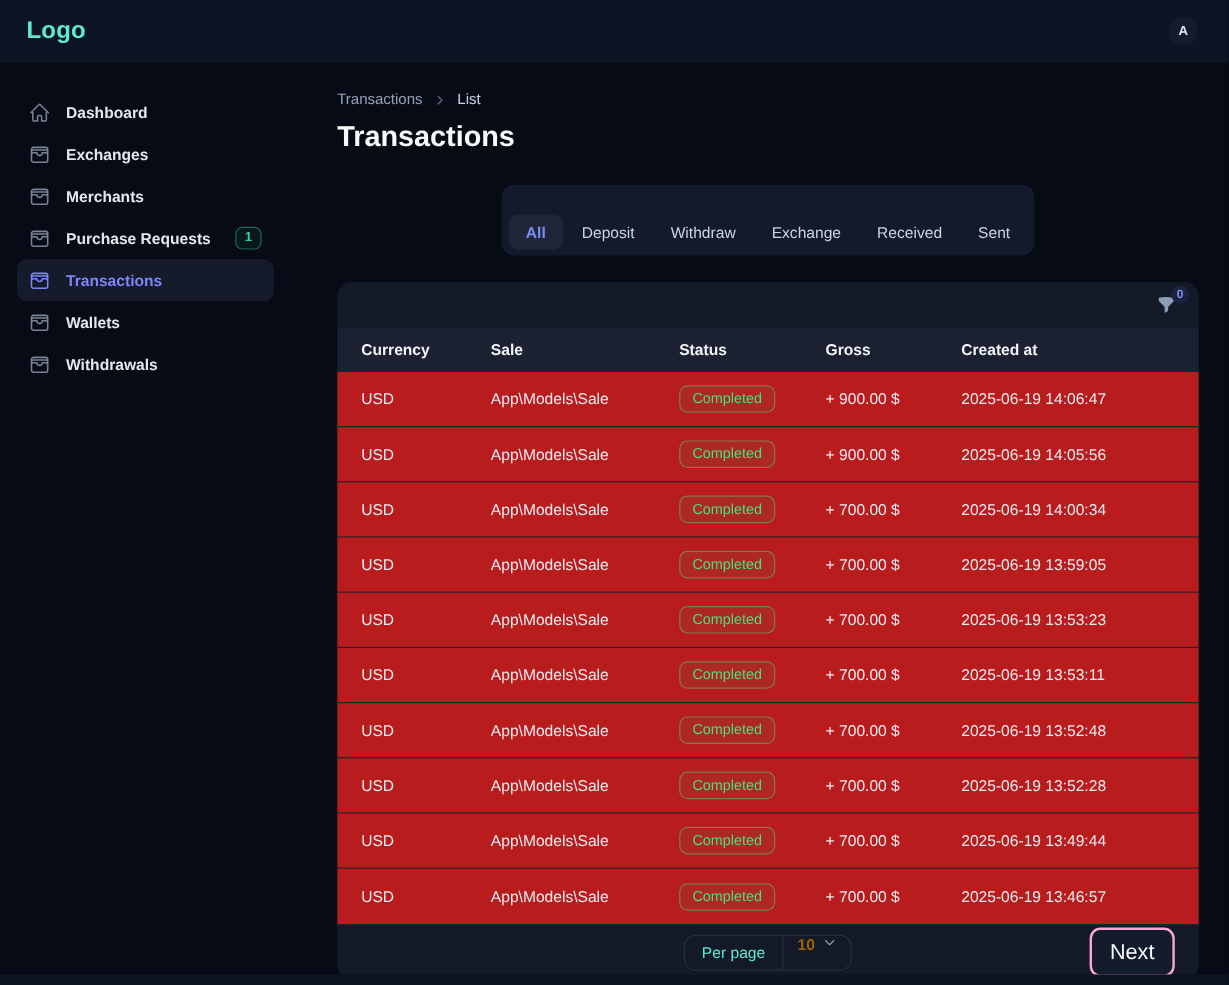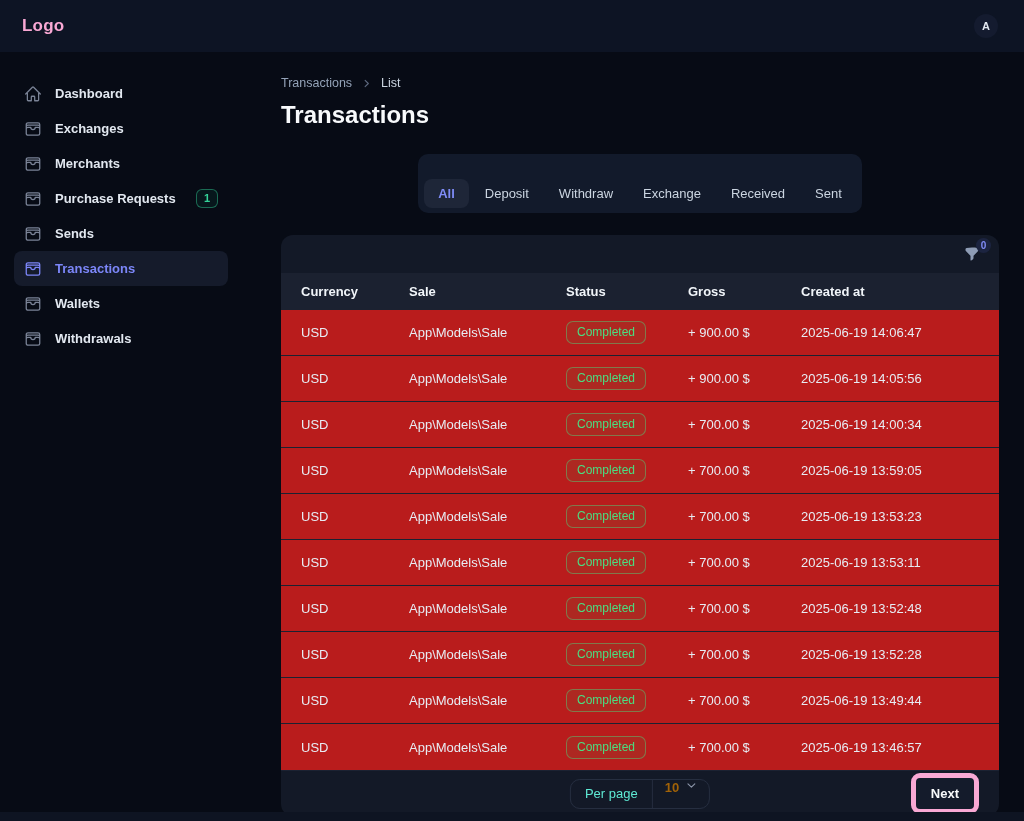--- a/index.html
+++ b/index.html
@@ -9,21 +9,21 @@
     background:#070b15;
     color:#e7ecf3;
     position:relative;
   }
   
   .topbar {
     height:52px; background:#0d1424;
     display:flex; align-items:center; justify-content:space-between;
     padding:0 26px 0 22px;
   }
-  .logo { color:#f9a8d4; font-weight:700; font-size:17px; letter-spacing:.2px; cursor:pointer; }
+  .logo { color:#5eead4; font-weight:700; font-size:20px; letter-spacing:.2px; cursor:pointer; }
   .avatar {
     width:24px; height:24px; border-radius:50%;
     background:#141b2f; color:#e2e8f0;
     font-size:11px; font-weight:600;
     display:flex; align-items:center; justify-content:center; cursor:pointer;
   }
   
   .layout { display:flex; height:760px; }
   .sidebar { width:242px; flex-shrink:0; padding:24px 14px 0; }
   .side-item {
@@ -85,22 +85,22 @@
   .card-footer { height:46px; display:flex; align-items:center; padding:0 20px; position:relative; border-top:1px solid #1b2232; }
   .per-page {
     position:absolute; left:50%; transform:translateX(-50%);
     display:flex; align-items:stretch; border:1px solid #262e40; border-radius:10px; height:30px; overflow:hidden;
   }
   .pp-label { padding:0 14px; font-size:13px; color:#5eead4; border-right:1px solid #262e40; display:flex; align-items:center; }
   .pp-select { padding:0 12px; display:flex; gap:7px; font-size:13px; font-weight:700; color:#a16207; cursor:pointer; background:none; border:none; }
   .pp-select .chev { width:11px; height:11px; color:#8b95a9; display:flex; }
   .pp-select .chev svg { width:11px; height:11px; }
   .next-btn {
-    margin-left:auto; border:5px solid #f9a8d4; background:#141b2b;
-    color:#f8fafc; font-size:13px; font-weight:700;
+    margin-left:auto; border:2px solid #f9a8d4; background:#141b2b;
+    color:#f8fafc; font-size:18px; font-weight:400;
     border-radius:9px; padding:8px 15px; cursor:pointer;
   }
   .bottom-strip { position:absolute; left:0; bottom:0; width:100%; height:9px; background:#0e1422; }
 </style>
 </head>
 <body>
 
 <header class="topbar">
   <div class="logo">Logo</div>
   <div class="avatar">
@@ -135,28 +135,20 @@
         <span class="s-label">Merchants</span>
       </div>
       <div class="side-item">
         <span class="s-icon">
           <svg viewBox="0 0 24 24" fill="none" stroke="currentColor" stroke-width="1.7" stroke-linecap="round" stroke-linejoin="round">
             <path d="M21 12a2.25 2.25 0 00-2.25-2.25H15a3 3 0 11-6 0H5.25A2.25 2.25 0 003 12m18 0v6a2.25 2.25 0 01-2.25 2.25H5.25A2.25 2.25 0 013 18v-6m18 0V9M3 12V9m18 0a2.25 2.25 0 00-2.25-2.25H5.25A2.25 2.25 0 003 9m18 0V6a2.25 2.25 0 00-2.25-2.25H5.25A2.25 2.25 0 003 6v3"></path>
           </svg>
         </span>
         <span class="s-label">Purchase Requests</span>
         <span class="s-badge">1</span>
-      </div>
-      <div class="side-item">
-        <span class="s-icon">
-          <svg viewBox="0 0 24 24" fill="none" stroke="currentColor" stroke-width="1.7" stroke-linecap="round" stroke-linejoin="round">
-            <path d="M21 12a2.25 2.25 0 00-2.25-2.25H15a3 3 0 11-6 0H5.25A2.25 2.25 0 003 12m18 0v6a2.25 2.25 0 01-2.25 2.25H5.25A2.25 2.25 0 013 18v-6m18 0V9M3 12V9m18 0a2.25 2.25 0 00-2.25-2.25H5.25A2.25 2.25 0 003 9m18 0V6a2.25 2.25 0 00-2.25-2.25H5.25A2.25 2.25 0 003 6v3"></path>
-          </svg>
-        </span>
-        <span class="s-label">Sends</span>
       </div>
       <div class="side-item active">
         <span class="s-icon">
           <svg viewBox="0 0 24 24" fill="none" stroke="currentColor" stroke-width="1.7" stroke-linecap="round" stroke-linejoin="round">
             <path d="M21 12a2.25 2.25 0 00-2.25-2.25H15a3 3 0 11-6 0H5.25A2.25 2.25 0 003 12m18 0v6a2.25 2.25 0 01-2.25 2.25H5.25A2.25 2.25 0 013 18v-6m18 0V9M3 12V9m18 0a2.25 2.25 0 00-2.25-2.25H5.25A2.25 2.25 0 003 9m18 0V6a2.25 2.25 0 00-2.25-2.25H5.25A2.25 2.25 0 003 6v3"></path>
           </svg>
         </span>
         <span class="s-label">Transactions</span>
       </div>
       <div class="side-item">

